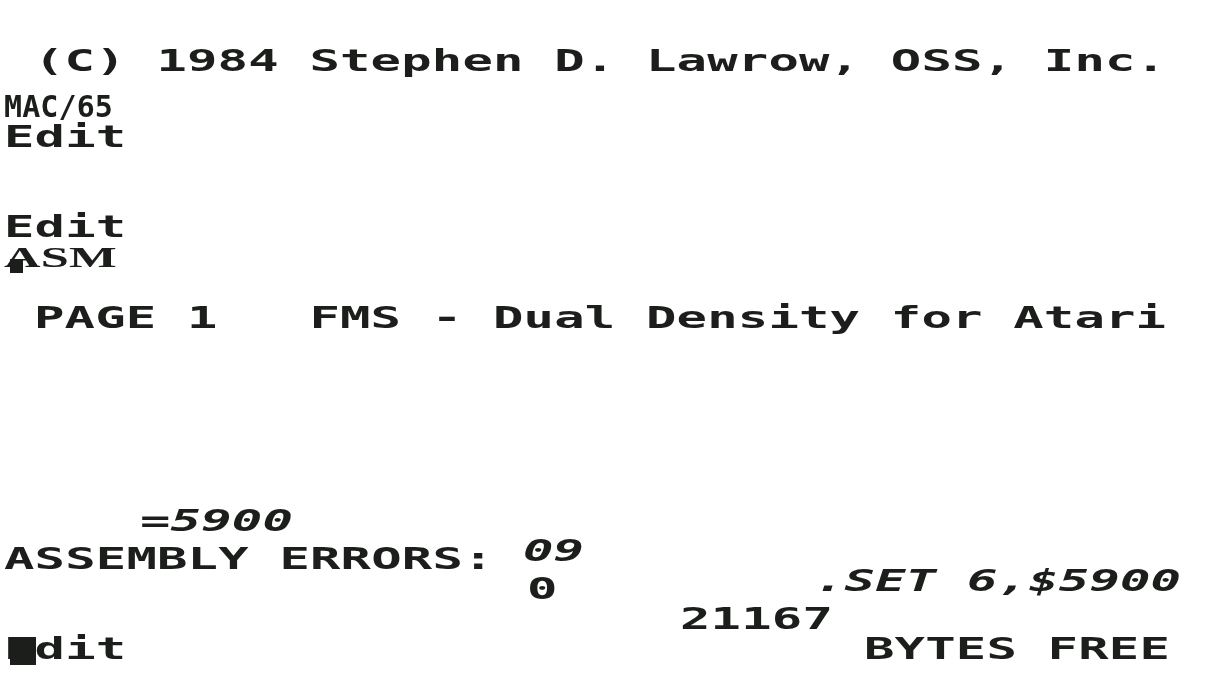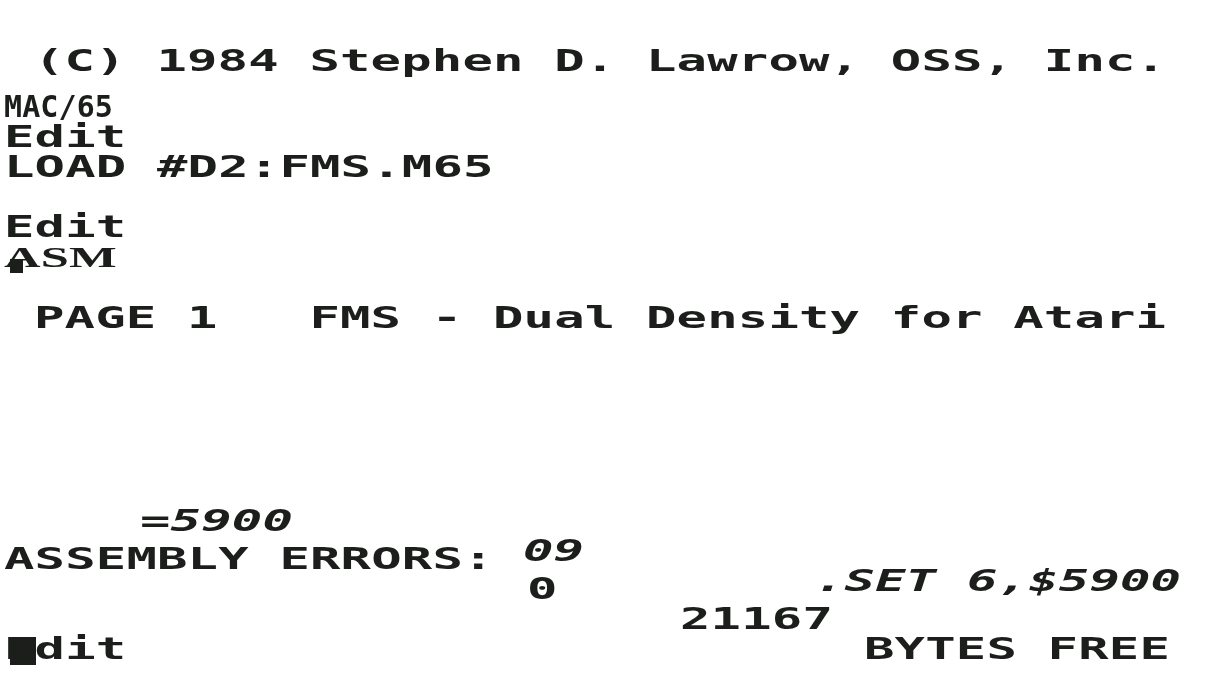--- a/index.html
+++ b/index.html
@@ -70,23 +70,20 @@
   </div>
 
   <div class="row" style="top:16px;">
     <span style="position: absolute; left: 34px; letter-spacing: 0.1px; transform-origin: left top; transform: scaleX(1.68486);">(C) 1984 Stephen D. Lawrow, OSS, Inc.</span>
   </div>
 
   <div class="row" style="top:92px;">
     <span style="position: absolute; left: 4px; letter-spacing: 0.1px; transform-origin: left top; transform: scaleX(1.68465);">Edit</span>
   </div>
 
-  <div class="row" style="top:122px;">
-    <span style="position: absolute; left: 4px; letter-spacing: 0.1px; transform-origin: left top; transform: scaleX(1.68483);">LOAD #D2:FMS.M65</span>
-  </div>
 
   <div class="row" style="top:182px;">
     <span style="position: absolute; left: 4px; letter-spacing: 0.1px; transform-origin: left top; transform: scaleX(1.68465);">Edit</span>
   </div>
 
   <div class="row" style="top:212px;font-family:Liberation Serif, serif;">
     <span style="position: absolute; left: 4px; letter-spacing: 0.1px; transform-origin: left top; transform: scaleX(1.6844);">ASM</span>
   </div>
 
   <div class="row" style="top:243px;">

